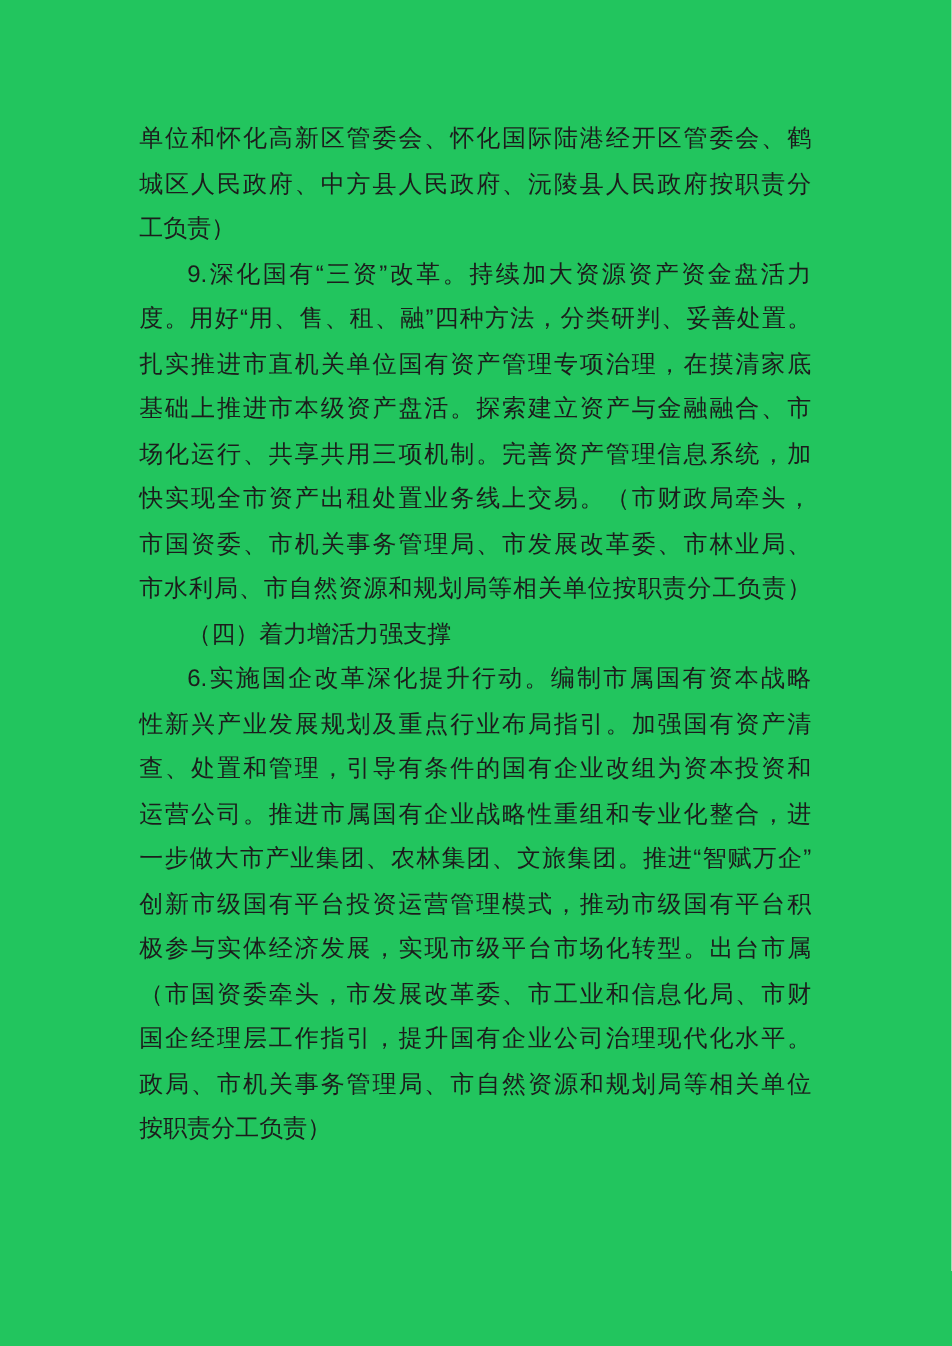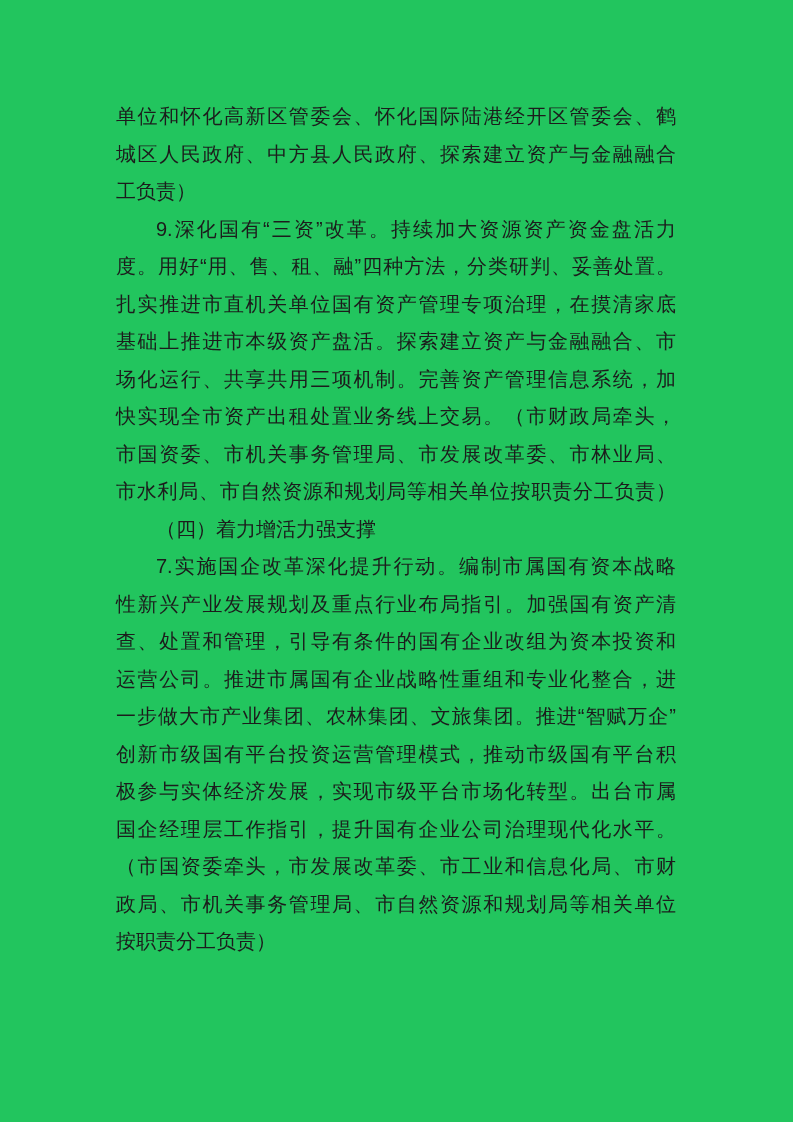--- a/index.html
+++ b/index.html
@@ -40,47 +40,47 @@
   }
 </style>
 </head>
 <body>
 
 <div class="page">
   <div class="content">
 
     <div class="para">
       <div class="line">单位和怀化高新区管委会、怀化国际陆港经开区管委会、鹤</div>
-      <div class="line">城区人民政府、中方县人民政府、探索建立资产与金融融合</div>
+      <div class="line">城区人民政府、中方县人民政府、沅陵县人民政府按职责分</div>
       <div class="line last">工负责）</div>
     </div>
 
     <div class="para">
       <div class="line indent">9.深化国有“三资”改革。持续加大资源资产资金盘活力</div>
       <div class="line">度。用好“用、售、租、融”四种方法，分类研判、妥善处置。</div>
       <div class="line">扎实推进市直机关单位国有资产管理专项治理，在摸清家底</div>
       <div class="line">基础上推进市本级资产盘活。探索建立资产与金融融合、市</div>
       <div class="line">场化运行、共享共用三项机制。完善资产管理信息系统，加</div>
       <div class="line">快实现全市资产出租处置业务线上交易。（市财政局牵头，</div>
       <div class="line">市国资委、市机关事务管理局、市发展改革委、市林业局、</div>
       <div class="line">市水利局、市自然资源和规划局等相关单位按职责分工负责）</div>
     </div>
 
     <div class="para">
       <div class="line indent last">（四）着力增活力强支撑</div>
     </div>
 
     <div class="para">
-      <div class="line indent">7.实施国企改革深化提升行动。编制市属国有资本战略</div>
+      <div class="line indent">6.实施国企改革深化提升行动。编制市属国有资本战略</div>
       <div class="line">性新兴产业发展规划及重点行业布局指引。加强国有资产清</div>
       <div class="line">查、处置和管理，引导有条件的国有企业改组为资本投资和</div>
       <div class="line">运营公司。推进市属国有企业战略性重组和专业化整合，进</div>
       <div class="line">一步做大市产业集团、农林集团、文旅集团。推进“智赋万企”</div>
       <div class="line">创新市级国有平台投资运营管理模式，推动市级国有平台积</div>
       <div class="line">极参与实体经济发展，实现市级平台市场化转型。出台市属</div>
+      <div class="line">（市国资委牵头，市发展改革委、市工业和信息化局、市财</div>
       <div class="line">国企经理层工作指引，提升国有企业公司治理现代化水平。</div>
-      <div class="line">（市国资委牵头，市发展改革委、市工业和信息化局、市财</div>
       <div class="line">政局、市机关事务管理局、市自然资源和规划局等相关单位</div>
       <div class="line last">按职责分工负责）</div>
     </div>
 
   </div>
 </div>
 
 </body></html>

